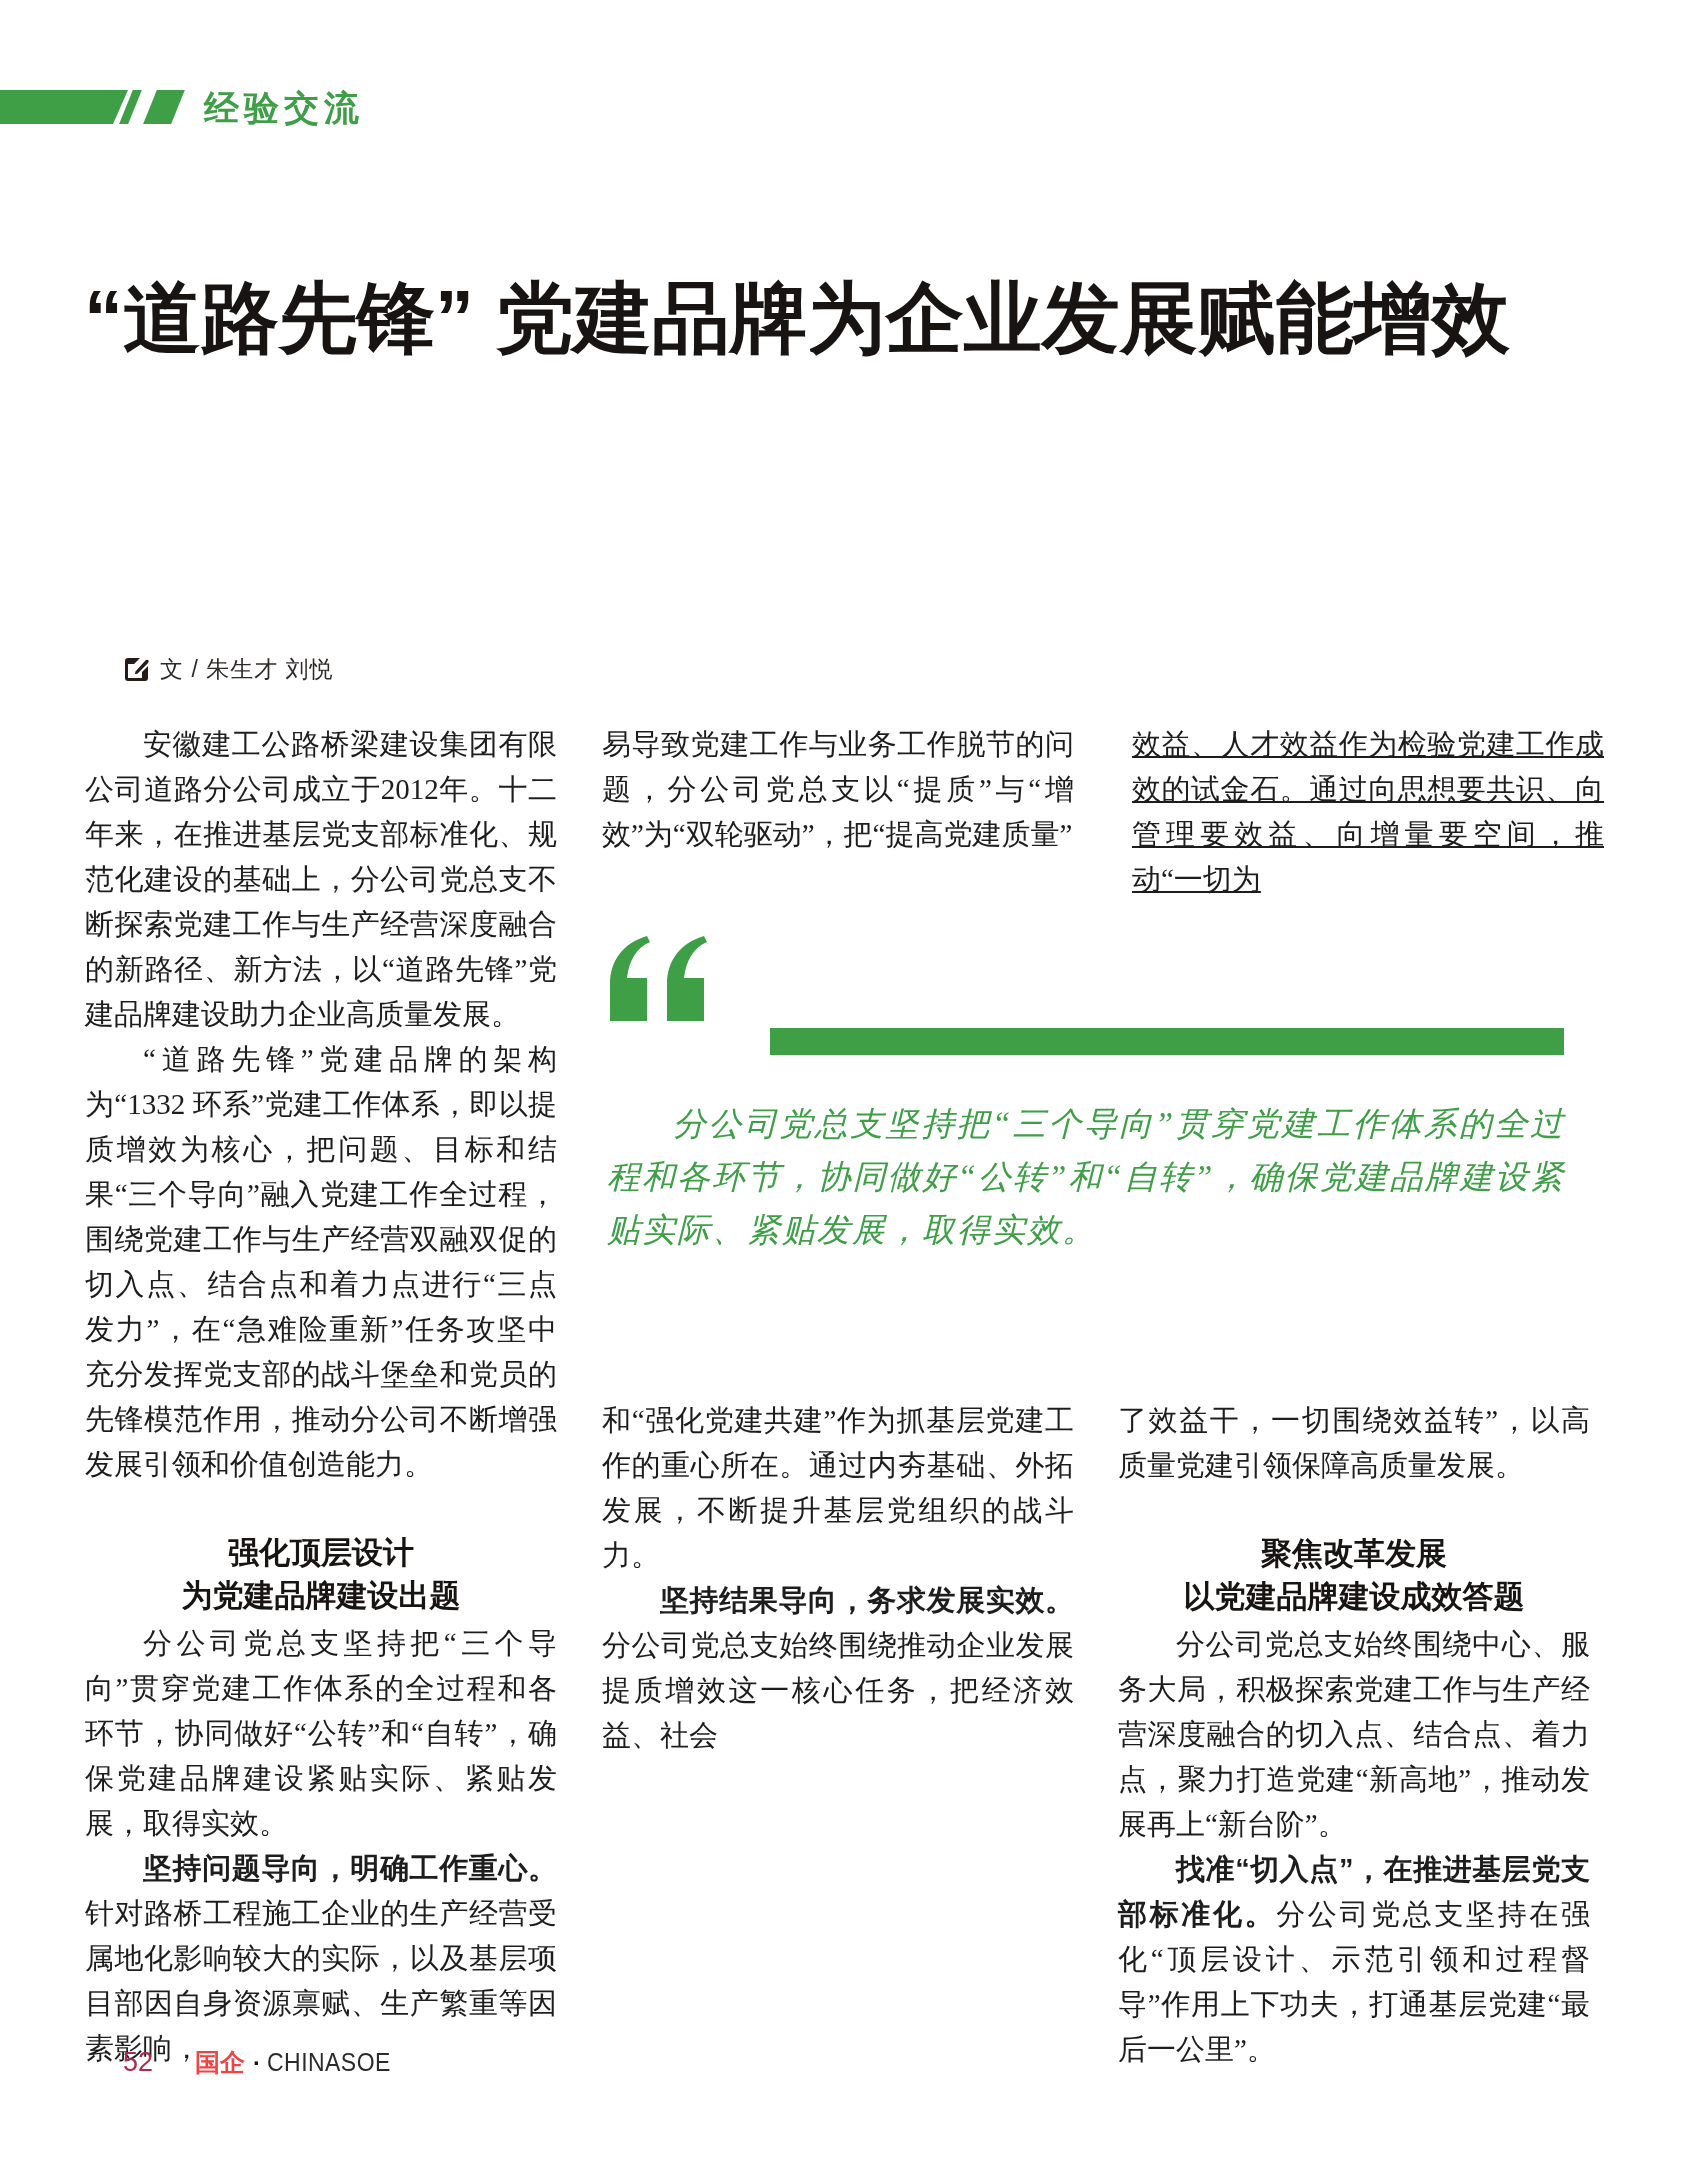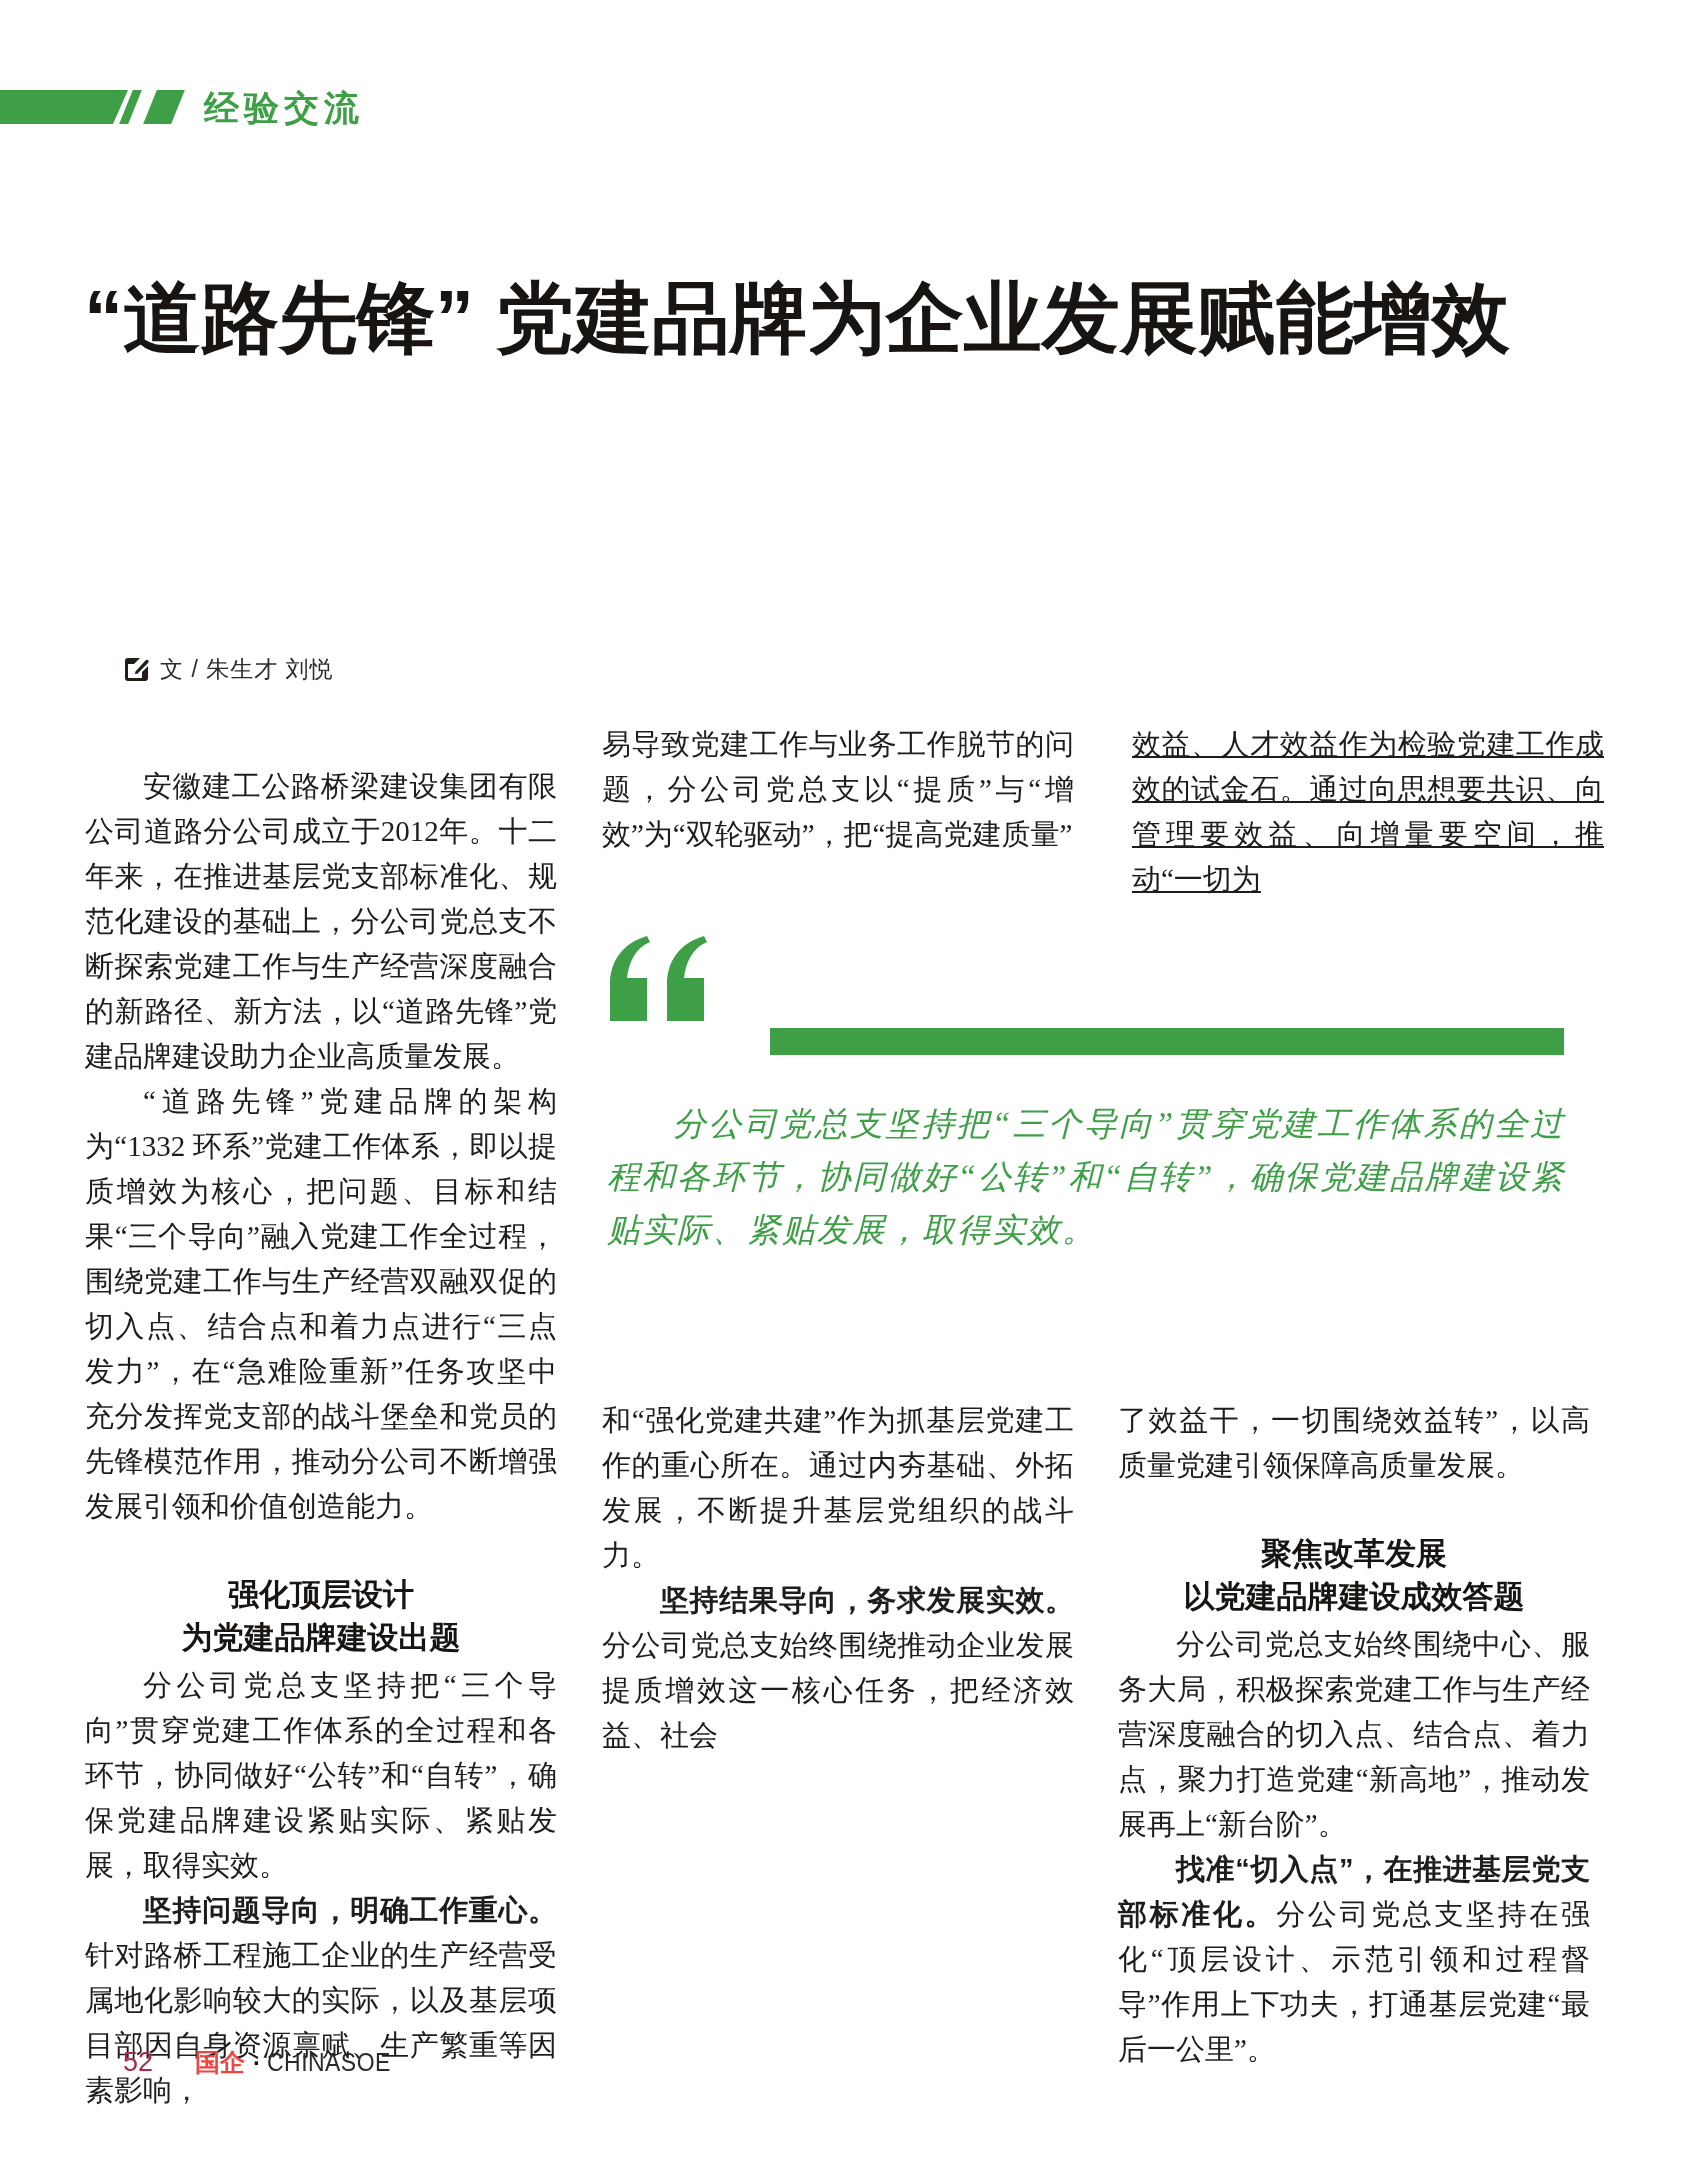--- a/index.html
+++ b/index.html
@@ -20,21 +20,21 @@
          font-family:"Liberation Sans","DejaVu Sans",sans-serif;
          font-size:78px;line-height:100px;font-weight:800;color:#171412;letter-spacing:0px;}
   .byline{position:absolute;left:123px;top:654px;display:flex;align-items:center;gap:10px;}
   .byline-icon{width:27px;height:27px;flex:0 0 auto;}
   .byline-text{font-family:"Liberation Sans","DejaVu Sans",sans-serif;font-size:23px;color:#2e2a28;letter-spacing:1px;}
 
   
   .col{position:absolute;width:472px;font-size:29px;line-height:45px;text-align:justify;}
   .col p{margin:0;}
   .col p.indent{text-indent:2em;}
-  .col1{left:85px;top:764px;}
+  .col1{left:85px;top:722px;}
   .col2-top{left:602px;top:722px;}
   .col3-top{left:1132px;top:722px;text-decoration:underline;}
   .col2-bot{left:602px;top:1398px;}
   .col3-bot{left:1118px;top:1398px;}
   .lead{font-family:"Liberation Sans","DejaVu Sans",sans-serif;font-weight:700;font-style:normal;}
   h2.sec{margin:44px 0 4px 0;text-align:center;font-family:"Liberation Sans","DejaVu Sans",sans-serif;
          font-size:31px;line-height:43px;font-weight:800;color:#171412;}
   h2.sec div{margin:0;}
 
   

